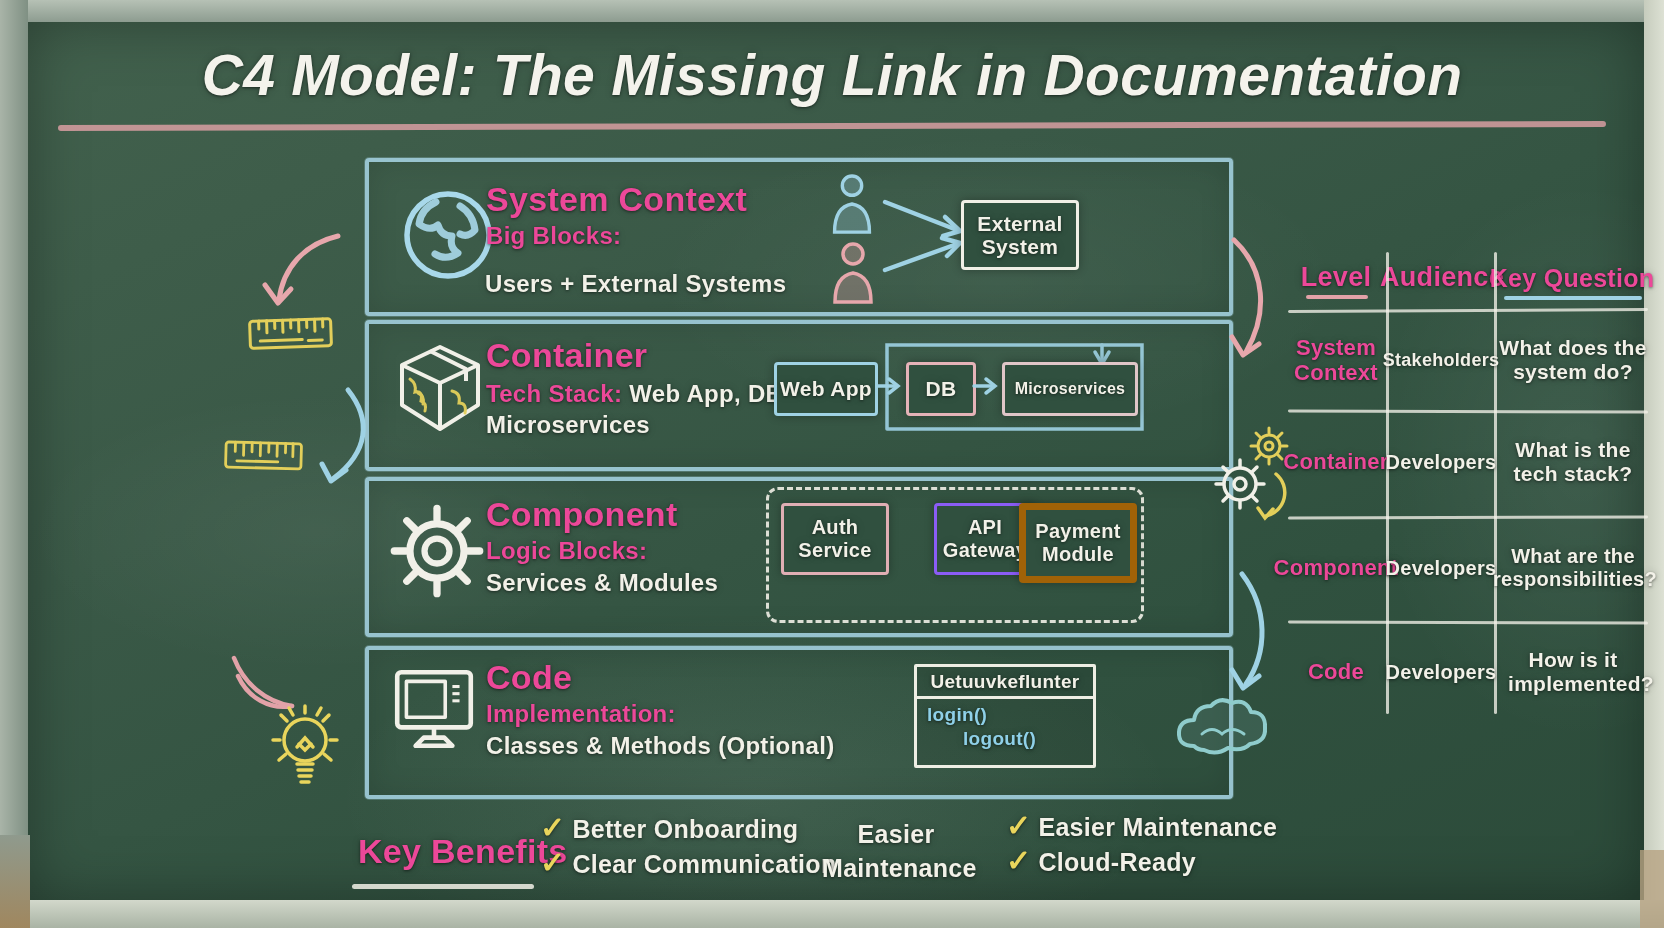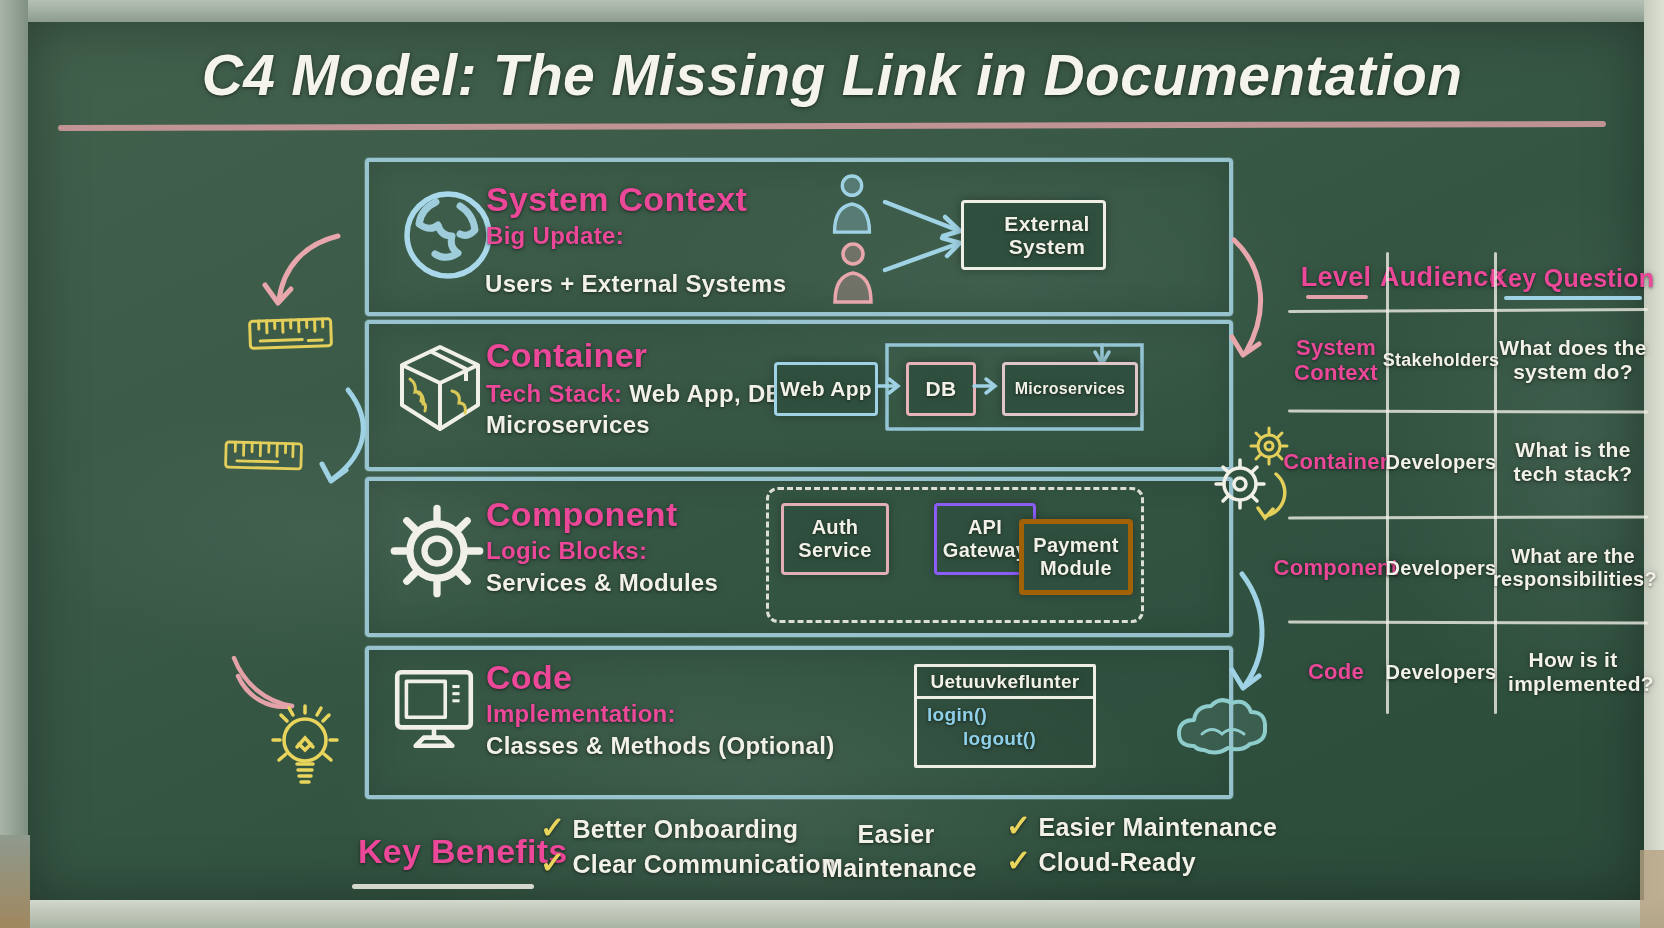--- a/index.html
+++ b/index.html
@@ -55,21 +55,21 @@
     <span class="abs" style="left:28px;top:22px;">
       <svg width="102" height="102" viewBox="0 0 102 102">
         <g fill="none" stroke="#a8d8ea" stroke-width="5.5" stroke-linecap="round" stroke-linejoin="round">
           <circle cx="51" cy="51" r="41"></circle>
           <path d="M39 18 q-15 7 -17 22 q11 8 19 1 q3 11 14 11 q-3 12 6 17 q-12 8 -23 1" stroke-width="7" opacity=".9"></path>
           <path d="M63 22 q13 8 15 24 q-7 8 -15 4" stroke-width="7" opacity=".9"></path>
         </g>
       </svg>
     </span>
     <div class="abs chalk yellow lvl-title" style="left:117px;top:18px;">System Context</div>
-    <div class="abs chalk yellow lvl-sub" style="left:117px;top:60px;">Big Update:</div>
+    <div class="abs chalk yellow lvl-sub" style="left:117px;top:60px;">Big Blocks:</div>
     <div class="abs chalk white lvl-desc" style="left:116px;top:90px;margin-top:18px;">Users + External Systems</div>
     <span class="abs" style="left:460px;top:12px;">
       <svg width="46" height="62" viewBox="0 0 46 64">
         <g fill="#9fd2e4" fill-opacity=".28" stroke="#9fd2e4" stroke-width="3.5">
           <circle cx="23" cy="12" r="10"></circle>
             <path d="M5 60 Q5 34 23 31 Q41 34 41 60 Z"></path>
         </g>
       </svg>
     </span>
     <span class="abs" style="left:460px;top:80px;">
@@ -83,21 +83,21 @@
     <span class="abs" style="left:512px;top:28px;">
       <svg width="86" height="90" viewBox="0 0 86 90">
         <g fill="none" stroke="#9fd2e4" stroke-width="4.5" stroke-linecap="round" stroke-linejoin="round">
           <path d="M4 12 L76 40"></path>
             <path d="M64 27 L79 41 L62 46"></path>
           <path d="M4 80 L76 54"></path>
             <path d="M61 48 L79 53 L66 66"></path>
         </g>
       </svg>
     </span>
-    <div class="abs mini-node chalk" style="left:592px;top:38px;width:112px;height:64px;border:3px solid #f0efe6;font-size:21px;line-height:1.1;padding-left:27px;">External System</div>
+    <div class="abs mini-node chalk" style="left:592px;top:38px;width:112px;height:64px;border:3px solid #f0efe6;font-size:21px;line-height:1.1;">External System</div>
   </div>
 
   <div class="abs level-box" style="top:320px;height:143px;">
     <span class="abs" style="left:25px;top:15px;">
       <svg width="92" height="98" viewBox="0 0 92 98">
         <g fill="none" stroke="#f1f0e8" stroke-width="4" stroke-linejoin="round">
           <path d="M46 8 L84 26 L84 66 L46 90 L8 66 L8 26 Z"></path>
           <path d="M8 26 L46 44 L84 26"></path>
             <path d="M46 44 L46 90"></path>
           <path d="M36 12 L72 30 L72 42"></path>
@@ -160,21 +160,21 @@
             <line x1="77" y1="77" x2="69" y2="69"></line>
         </g>
       </svg>
     </span>
     <div class="abs chalk yellow lvl-title" style="left:117px;top:14px;">Component</div>
     <div class="abs chalk yellow lvl-sub" style="left:117px;top:56px;">Logic Blocks:</div>
     <div class="abs chalk white lvl-desc" style="left:117px;top:88px;">Services &amp; Modules</div>
     <div class="abs" style="left:397px;top:6px;width:372px;height:130px;border:3px dashed rgba(240,239,230,.9);border-radius:12px;"></div>
     <div class="abs mini-node chalk" style="left:412px;top:22px;width:102px;height:66px;border:3px solid #e0aeb4;font-size:20px;line-height:1.15;">Auth Service</div>
     <div class="abs mini-node chalk" style="left:565px;top:22px;width:96px;height:66px;border:3px solid #8b5cf6;font-size:20px;line-height:1.15;">API Gateway</div>
-    <div class="abs mini-node chalk" style="left:650px;top:38px;width:104px;height:66px;border:5px solid #a16207;font-size:20px;line-height:1.15;">Payment Module</div>
+    <div class="abs mini-node chalk" style="left:650px;top:22px;width:104px;height:66px;border:7px solid #a16207;font-size:20px;line-height:1.15;">Payment Module</div>
   </div>
 
   <div class="abs level-box" style="top:646px;height:145px;">
     <span class="abs" style="left:18px;top:14px;">
       <svg width="94" height="90" viewBox="0 0 92 88">
         <g fill="none" stroke="#f1f0e8" stroke-width="4.5" stroke-linejoin="round">
           <rect x="10" y="8" width="72" height="54" rx="4"></rect>
           <rect x="19" y="17" width="38" height="35" stroke-width="3.5"></rect>
           <path d="M46 62 L46 72"></path>
             <path d="M28 80 L64 80 L56 72 L36 72 Z"></path>

